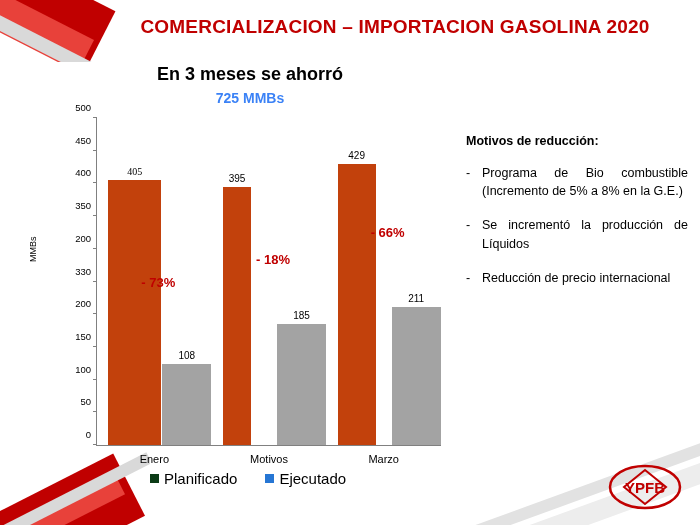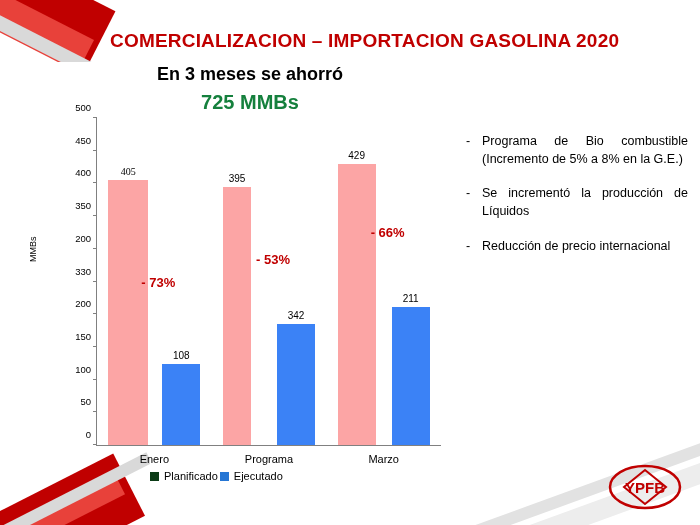--- a/index.html
+++ b/index.html
@@ -92,23 +92,24 @@
     position: absolute;
     right: -30px; bottom: -6px;
     width: 320px; height: 20px;
     background: #ededed;
     transform: rotate(-20deg);
   }
 
   
   .title {
     position: absolute;
-    top: 30px;
+    top: 16px;
     left: 110px;
     width: 570px;
+    text-align: center;
     color: #c00000;
     font-size: 19px;
     font-weight: bold;
     letter-spacing: 0.2px;
   }
 
   
   .subtitle {
     position: absolute;
     top: 62px;
@@ -117,23 +118,23 @@
     text-align: center;
     line-height: 1.35;
   }
   .subtitle .l1 {
     font-size: 18px;
     font-weight: bold;
     color: #000000;
     display: block;
   }
   .subtitle .l2 {
-    font-size: 20px;
-    font-weight: bold;
-    color: #15803d;
+    font-size: 14px;
+    font-weight: bold;
+    color: #3b82f6;
     display: block;
     margin-top: 3px;
   }
 
   
   .chart-area {
     position: absolute;
     left: 26px;
     top: 112px;
     width: 430px;
@@ -174,22 +175,22 @@
     margin-top: 8px;
     transform: translateX(-50%);
     font-size: 11px;
     color: #000;
     white-space: nowrap;
   }
   .bar {
     position: absolute;
     bottom: 0;
   }
-  .bar.plan { background: #fca5a5; }
-  .bar.ejec { background: #3b82f6; }
+  .bar.plan { background: #c2410c; }
+  .bar.ejec { background: #a3a3a3; padding-left: 11px; }
   .barval {
     position: absolute;
     bottom: 100%;
     left: 50%;
     transform: translateX(-50%);
     margin-bottom: 3px;
     font-size: 10px;
     color: #000;
     white-space: nowrap;
   }
@@ -209,23 +210,23 @@
     background: #808080;
     transform: translateX(-4px);
   }
 
   
   .legend {
     position: absolute;
     left: 150px;
     top: 470px;
     display: flex;
-    gap: 2px;
+    gap: 28px;
     align-items: flex-start;
-    font-size: 11px;
+    font-size: 15px;
     color: #000;
   }
   .legend .item { display: flex; align-items: center; gap: 5px; }
   .legend .swatch { width: 9px; height: 9px; display: inline-block; }
   .legend .swatch.plan { background: #0b3b16; }
   .legend .swatch.ejec { background: #2676d4; }
 
   
   .notes {
     position: absolute;
@@ -306,59 +307,60 @@
       <div class="ytick" style="bottom: 196.2px;">200</div>
       <div class="tickline" style="bottom: 196.2px;"></div>
       <div class="ytick" style="bottom: 228.9px;">350</div>
       <div class="tickline" style="bottom: 228.9px;"></div>
       <div class="ytick" style="bottom: 261.6px;">400</div>
       <div class="tickline" style="bottom: 261.6px;"></div>
       <div class="ytick" style="bottom: 294.3px;">450</div>
       <div class="tickline" style="bottom: 294.3px;"></div>
       <div class="ytick" style="bottom: 327px;">500</div>
       <div class="tickline" style="bottom: 327px;"></div>
-      <div class="bar plan" style="left: 11.3333px; width: 40px; height: 264.87px; font-family: Liberation Serif, serif;">
+      <div class="bar plan" style="left: 11.3333px; width: 53px; height: 264.87px; font-family: Liberation Serif, serif;">
         <span class="barval">405</span>
       </div>
       <div class="bar ejec" style="left: 65.3333px; width: 38px; height: 81px;">
         <span class="barval">108</span>
       </div>
       <div class="grouplabel" style="left: 57.3333px;">Enero</div>
       <div class="bar plan" style="left: 126px; width: 28px; height: 258.33px;">
         <span class="barval">395</span>
       </div>
       <div class="bar ejec" style="left: 180px; width: 38px; height: 120.99px;">
-        <span class="barval">342</span>
-      </div>
-      <div class="grouplabel" style="left: 172px;">Programa</div>
+        <span class="barval">185</span>
+      </div>
+      <div class="grouplabel" style="left: 172px;">Motivos</div>
       <div class="bar plan" style="left: 240.667px; width: 38px; height: 280.566px;">
         <span class="barval">429</span>
       </div>
       <div class="bar ejec" style="left: 294.667px; width: 38px; height: 137.994px;">
         <span class="barval">211</span>
       </div>
       <div class="grouplabel" style="left: 286.667px;">Marzo</div>
       <div class="pctlabel" style="left: 61.3333px; bottom: auto; top: 163.5px;">- 73%</div>
-      <div class="pctlabel" style="left: 176px; bottom: auto; top: 140.61px;">- 53%</div>
+      <div class="pctlabel" style="left: 176px; bottom: auto; top: 140.61px;">- 18%</div>
       <div class="pctlabel" style="left: 290.667px; bottom: auto; top: 114.45px;">- 66%</div>
     </div>
 </div>
 
 <div class="legend">
   <div class="item">
     <span class="swatch plan"></span>
     <span>Planificado</span>
   </div>
   <div class="item">
     <span class="swatch ejec"></span>
     <span>Ejecutado</span>
   </div>
 </div>
 
 <div class="notes">
+  <div class="heading">Motivos de reducción:</div>
   <div class="bullet">
     <span class="dash">-</span>
     <span class="btext">Programa de Bio combustible (Incremento de 5% a 8% en la G.E.)</span>
   </div>
   <div class="bullet">
     <span class="dash">-</span>
     <span class="btext">Se incrementó la producción de Líquidos</span>
   </div>
   <div class="bullet">
     <span class="dash">-</span>

